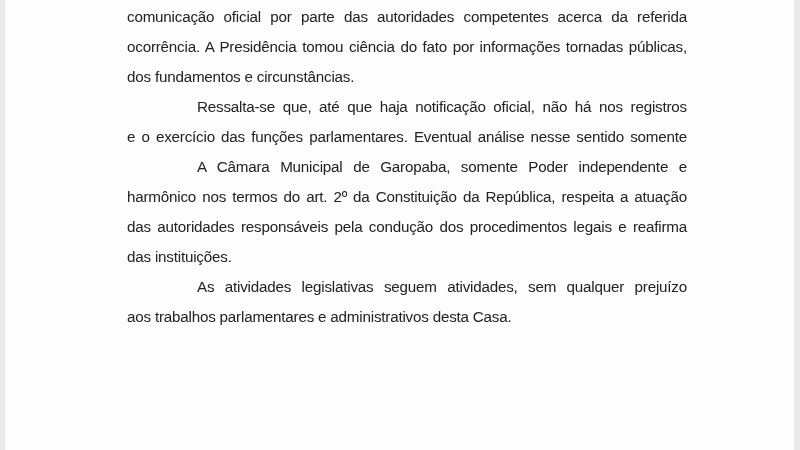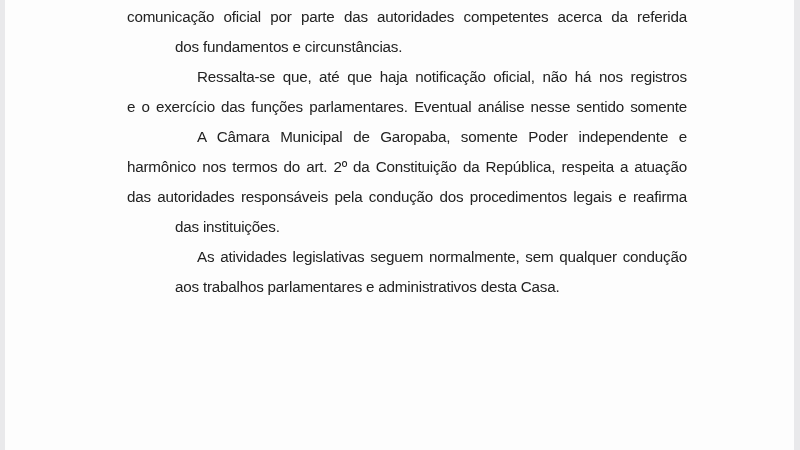--- a/index.html
+++ b/index.html
@@ -15,41 +15,42 @@
   .text {
     position: absolute; left: 122px; top: 2px; width: 560px;
     font-family: "Liberation Sans", sans-serif;
     font-size: 15.2px;
     color: #222;
     letter-spacing: -0.2px;
     line-height: 30px;
   }
   .para { margin: 0; text-align: justify; text-align-last: left; }
   .line { display: block; height: 30px; white-space: nowrap; text-align: justify; text-align-last: justify; }
-  .line.last { text-align-last: left; margin-left: 48px; }
+  .line.last { text-align-last: left; }
   .line.indent { padding-left: 70px; }
 </style>
 </head>
 <body>
 
 <div class="page">
   <div class="text">
     <p class="para">
       <span class="line">comunicação oficial por parte das autoridades competentes acerca da referida</span>
+      <span class="line">ocorrência. A Presidência tomou ciência do fato por informações tornadas públicas,</span>
       <span class="line last">dos fundamentos e circunstâncias.</span>
     </p>
     <p class="para">
       <span class="line indent">Ressalta-se que, até que haja notificação oficial, não há nos registros</span>
       <span class="line">e o exercício das funções parlamentares. Eventual análise nesse sentido somente</span>
     </p>
     <p class="para">
       <span class="line indent">A Câmara Municipal de Garopaba, somente Poder independente e</span>
       <span class="line">harmônico nos termos do art. 2º da Constituição da República, respeita a atuação</span>
       <span class="line">das autoridades responsáveis pela condução dos procedimentos legais e reafirma</span>
       <span class="line last">das instituições.</span>
     </p>
     <p class="para">
-      <span class="line indent">As atividades legislativas seguem normalmente, sem qualquer condução</span>
+      <span class="line indent">As atividades legislativas seguem atividades, sem qualquer prejuízo</span>
       <span class="line last">aos trabalhos parlamentares e administrativos desta Casa.</span>
     </p>
 
   </div>
 </div>
 
 </body></html>

